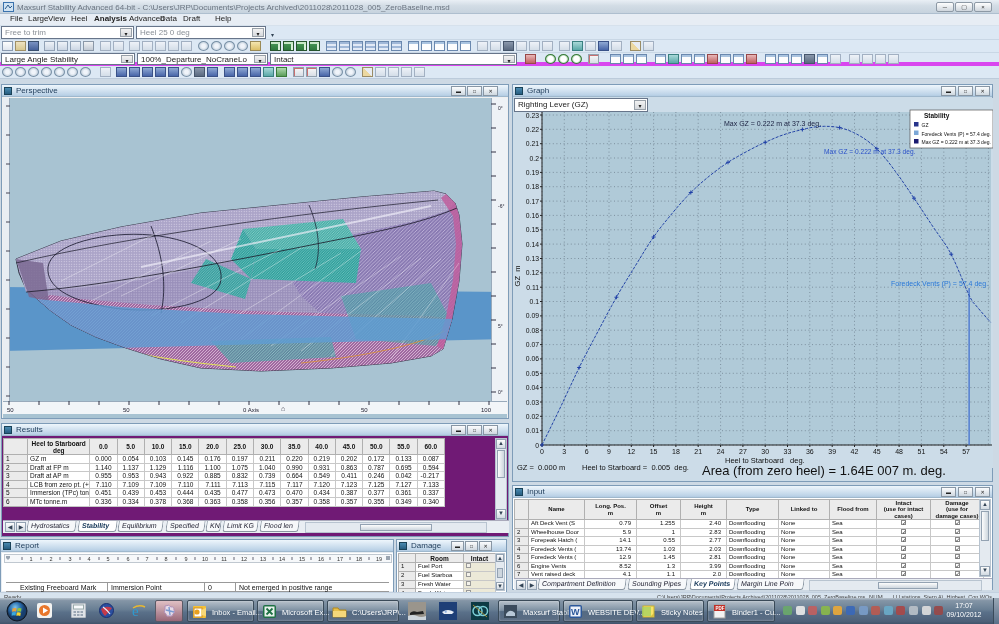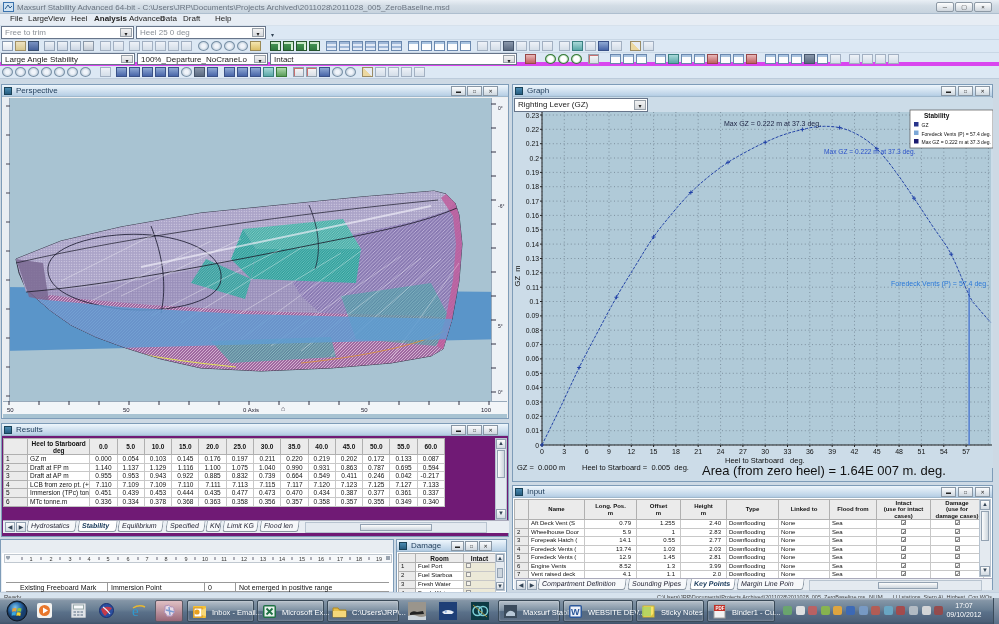--- a/index.html
+++ b/index.html
@@ -638,20 +638,21 @@
       <div class="tab" style="left:162.79999999999998px;width:39px;">Specified</div>
       <div class="tab" style="left:203.39999999999998px;width:15px;">KN</div>
       <div class="tab" style="left:220.2px;width:35px;">Limit KG</div>
       <div class="tab" style="left:257.4px;width:39px;">Flood len</div>
       <div class="scrollh" style="left:302.0px;top:1px;width:182.0px;height:11px;">
         <div style="position:absolute;left:30%;width:40%;top:1px;bottom:1px;background:linear-gradient(#fdfdfd,#cdd6de);border:1px solid #93a2b2;"></div>
       </div>
     </div>
 </div>
 <div class="panel" id="report" style="left:0px; top:539px; width:394px; height:54px; background:#e8edf2;">
+  <div class="ptitle"><span class="picon"></span>Report</div>
   <div class="abs" style="left:1px;top:13px;width:391px;height:38px;background:#fff;">
       <div class="abs" style="left:2px;top:1px;width:388px;height:9px;background:#f6f8fa;border:1px solid #c0c8d0;"></div>
       <svg class="abs" style="left:2px;top:1px;" width="388" height="9">
         <text x="27" y="7" font-size="5.5" text-anchor="middle" fill="#333">1</text>
         <line x1="18" x2="18" y1="3" y2="6" stroke="#667"></line>
         <text x="47" y="7" font-size="5.5" text-anchor="middle" fill="#333">2</text>
         <line x1="37" x2="37" y1="3" y2="6" stroke="#667"></line>
         <text x="66" y="7" font-size="5.5" text-anchor="middle" fill="#333">3</text>
         <line x1="56" x2="56" y1="3" y2="6" stroke="#667"></line>
         <text x="85" y="7" font-size="5.5" text-anchor="middle" fill="#333">4</text>

